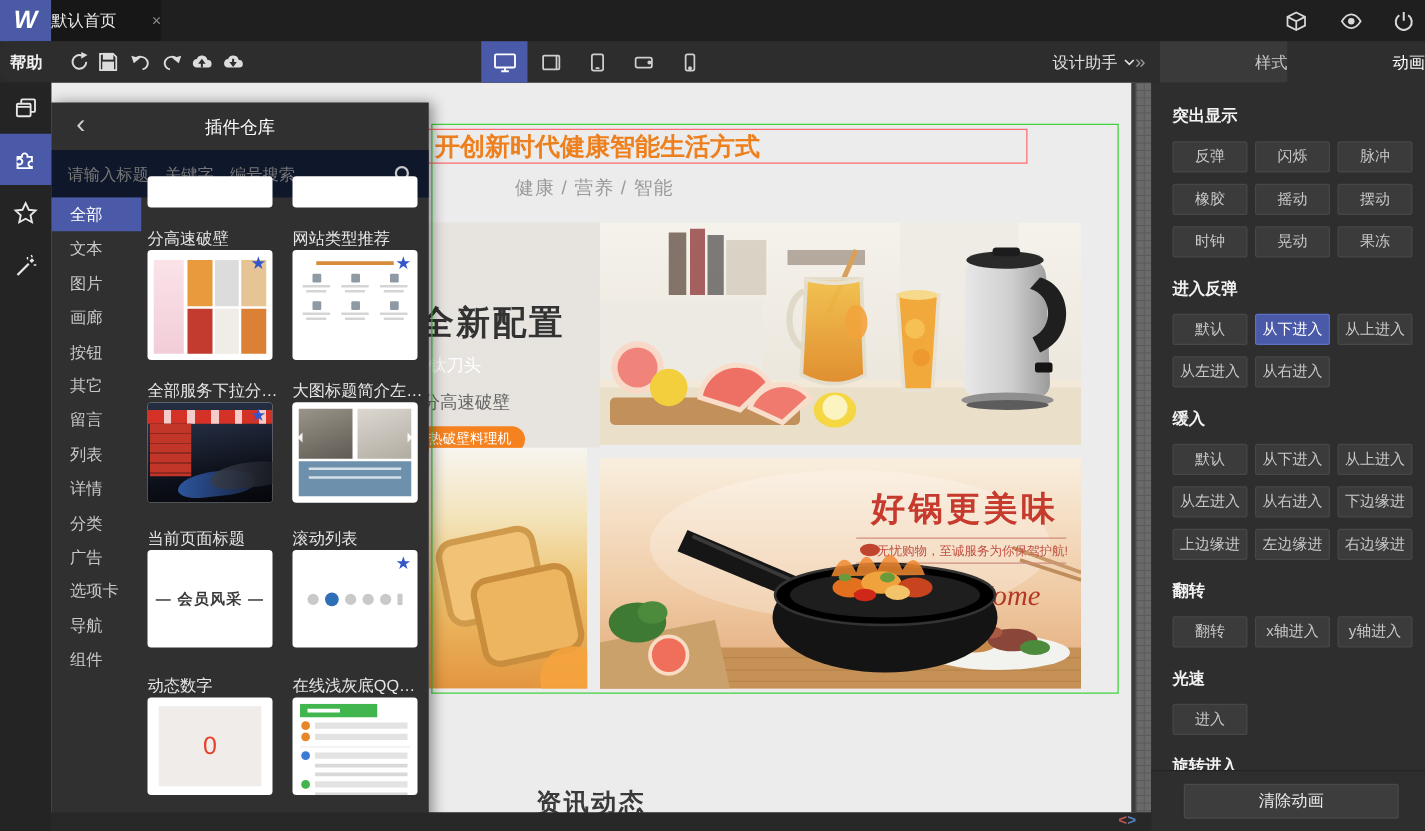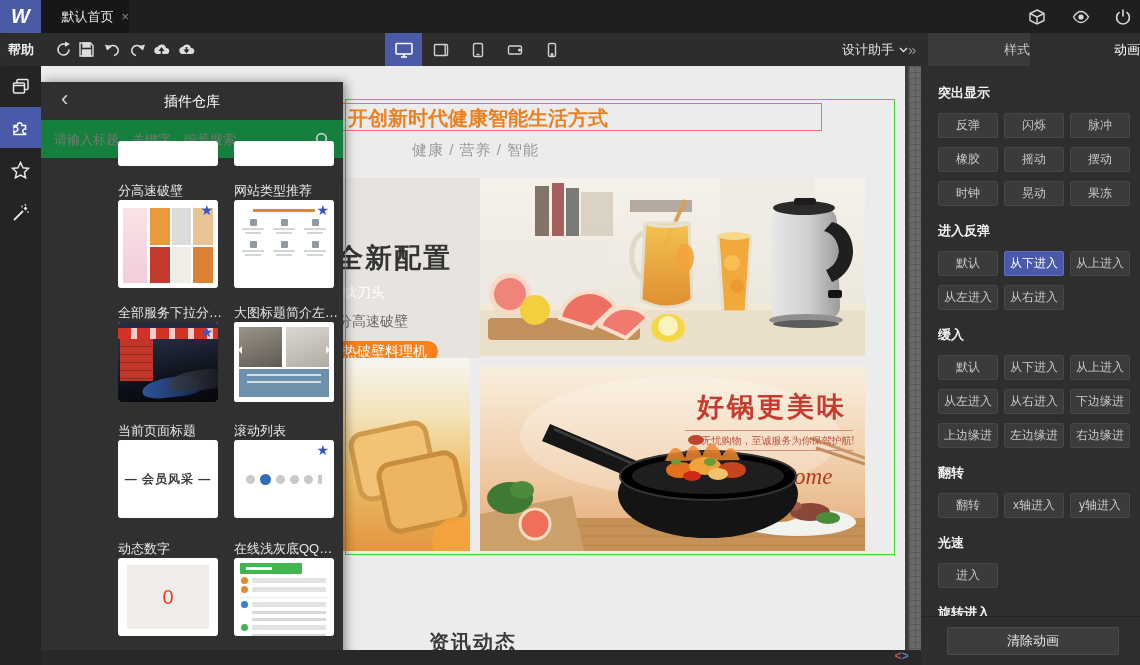--- a/index.html
+++ b/index.html
@@ -4,21 +4,21 @@
 <style>
   html,body{margin:0;padding:0;background:#111;}
   #app{position:relative;width:1140px;height:665px;overflow:hidden;background:#2b2b2b;
        font-family:"Liberation Sans","DejaVu Sans",sans-serif;}
   .abs{position:absolute;}
   
   .topbar{left:0;top:0;width:1140px;height:33px;background:#1f1f1f;z-index:50;}
   .logo{left:0;top:0;width:41px;height:33px;background:#4a5aa5;color:#fff;font-weight:bold;
         font-style:italic;font-size:20px;display:flex;align-items:center;justify-content:center;}
   .tab{left:41px;top:0;width:88px;height:33px;background:#171717;color:#e8e8e8;font-size:13px;
-       display:flex;align-items:center;justify-content:flex-end;gap:8px;}
+       display:flex;align-items:center;justify-content:space-between;gap:8px;}
   .tab .x{color:#8a8a8a;font-size:13px;}
   .tb-ico{top:8px;width:18px;height:18px;color:#d8d8d8;}
   .tb-ico svg{width:18px;height:18px;display:block;}
   
   .toolbar{left:0;top:33px;width:1140px;height:33px;background:#2d2d2d;z-index:50;border-radius:10px;}
   .help{left:8px;top:0;height:33px;line-height:33px;color:#f0f0f0;font-size:13px;font-weight:bold;}
   .tool-ico{top:8px;width:17px;height:17px;color:#dcdcdc;}
   .tool-ico svg{width:17px;height:17px;display:block;}
   .dev{top:0;width:37px;height:33px;display:flex;align-items:center;justify-content:center;color:#cfcfcf;}
   .dev.sel{background:#4a5aa8;color:#fff;}
@@ -38,36 +38,36 @@
   .canvas-bg{left:41px;top:66px;width:867px;height:584px;background:#ececec;z-index:1;}
   .green-box{left:345px;top:99px;width:548px;height:454px;border:1px solid #3fd13f;z-index:3;}
   .red-box{left:341px;top:103px;width:481px;height:28px;border:1px solid #ff6b6b;z-index:4;
            color:#ee7f1d;font-size:20px;font-weight:bold;line-height:28px;padding-left:6px;box-sizing:border-box;white-space:nowrap;}
   .subtitle{left:412px;top:141px;color:#9a9a9a;font-size:15px;z-index:2;letter-spacing:1px;}
   .ad-block{left:343px;top:178px;width:137px;height:180px;background:#e7e4e0;z-index:2;}
   .ad-title{left:336px;top:240px;color:#333;font-size:27px;font-weight:bold;letter-spacing:2px;z-index:2;white-space:nowrap;}
   .ad-l1{left:343px;top:284px;color:#ffffff;font-size:14px;z-index:2;white-space:nowrap;text-align:right;}
   .ad-l2{left:338px;top:313px;color:#666;font-size:14px;z-index:2;white-space:nowrap;}
   .ad-btn{left:337px;top:341px;height:21px;line-height:21px;padding:0 11px 0 6px;background:#f5821f;color:#fff;
-          font-size:14px;border-radius:0 11px 11px 0;z-index:2;white-space:nowrap;}
+          font-size:11px;border-radius:0 11px 11px 0;z-index:2;white-space:nowrap;}
   .photo{z-index:2;overflow:hidden;}
   .news{left:429px;top:629px;color:#3a3a3a;font-size:20px;font-weight:bold;letter-spacing:2px;z-index:2;}
   .edge-sliver{left:905px;top:66px;width:3px;height:584px;background:#3c3c3c;z-index:2;}
   .scrollstrip{left:908px;top:66px;width:13px;height:584px;z-index:5;background-color:#6a6a6a;
      background-image:linear-gradient(#595959 1px,transparent 1px),linear-gradient(90deg,#595959 1px,transparent 1px);
      background-size:100% 6px,6px 100%;border-left:1px solid #4a4a4a;box-sizing:border-box;}
   .bottombar{left:41px;top:650px;width:880px;height:15px;background:#282828;z-index:45;}
   .codeico{position:absolute;right:12px;top:0;height:15px;line-height:15px;font-family:"Liberation Mono",monospace;font-size:12px;font-weight:bold;}
   .codeico .lt{color:#c05555;} .codeico .gt{color:#5580c0;}
   
   .panel{left:41px;top:82px;width:302px;height:583px;background:#303030;z-index:40;box-shadow:3px 0 10px rgba(0,0,0,.4);overflow:hidden;}
   .panel-head{position:absolute;left:0;top:0;width:100%;height:38px;}
   .panel-back{position:absolute;left:20px;top:4px;color:#cfcfcf;font-size:22px;}
   .panel-title{position:absolute;left:0;top:0;width:100%;height:38px;line-height:38px;text-align:center;color:#fff;font-size:14px;}
-  .search{position:absolute;left:0;top:38px;width:302px;height:38px;background:#15803d;}
+  .search{position:absolute;left:0;top:38px;width:302px;height:38px;background:#0f172a;}
   .search input{position:absolute;left:0;top:0;width:258px;height:38px;background:transparent;border:0;outline:none;
                 color:#ddd;font-size:13px;padding:0 0 0 13px;font-family:inherit;}
   .search input::placeholder{color:#777;}
   .search-btn{position:absolute;right:8px;top:8px;width:24px;height:24px;color:#c8c8c8;}
   .search-btn svg{width:18px;height:18px;margin:3px;}
   #cat-list{position:absolute;left:0;top:76px;width:72px;}
   .cat{height:27.4px;line-height:27.4px;padding-left:15px;color:#c8c8c8;font-size:13px;}
   .cat.sel{background:#4a5aa8;color:#fff;}
   #card-grid{position:absolute;left:0;top:0;width:100%;height:100%;}
   .card-label{position:absolute;width:110px;color:#e5e5e5;font-size:13px;white-space:nowrap;overflow:hidden;text-overflow:ellipsis;}
@@ -421,20 +421,36 @@
     </div>
     <div class="search">
       <input type="text" placeholder="请输入标题，关键字，编号搜索" style="">
       <span class="search-btn">
         <svg viewBox="0 0 18 18" fill="none" stroke="currentColor" stroke-width="1.8">
             <circle cx="7.5" cy="7.5" r="4.8"></circle>
             <path d="M11.2 11.2 L16 16"></path>
           </svg>
       </span>
     </div>
+    <div id="cat-list">
+        <div class="cat sel">全部</div>
+        <div class="cat">文本</div>
+        <div class="cat">图片</div>
+        <div class="cat">画廊</div>
+        <div class="cat">按钮</div>
+        <div class="cat">其它</div>
+        <div class="cat">留言</div>
+        <div class="cat">列表</div>
+        <div class="cat">详情</div>
+        <div class="cat">分类</div>
+        <div class="cat">广告</div>
+        <div class="cat">选项卡</div>
+        <div class="cat">导航</div>
+        <div class="cat">组件</div>
+      </div>
     <div id="card-grid">
         <div class="card" style="left: 77px; top: 59px; width: 100px; height: 25px;"></div>
         <div class="card" style="left: 193px; top: 59px; width: 100px; height: 25px;"></div>
         <div class="card-label" style="left: 77px; top: 100px;">分高速破壁</div>
         <div class="card" style="left: 77px; top: 118px; width: 100px; height: 88px;">
           <div class="thumb t-products">
             <div class="tp-left"></div>
             <div class="tp-grid">
               <i></i>
               <i></i>

